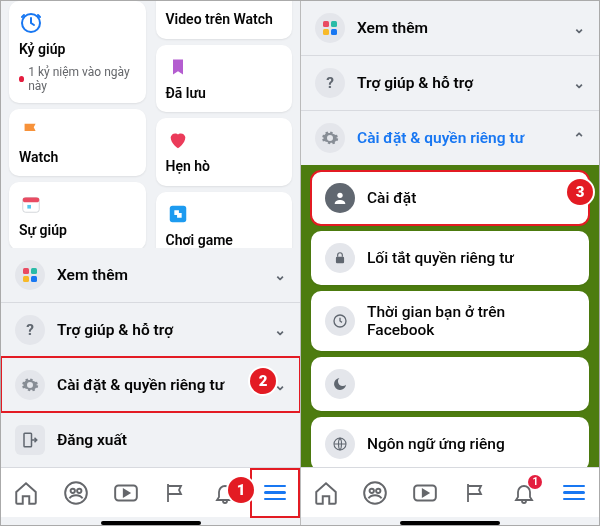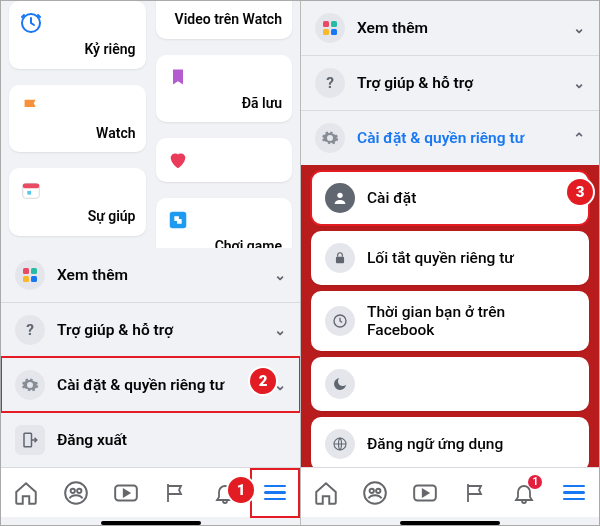--- a/index.html
+++ b/index.html
@@ -2,29 +2,29 @@
 <html><head>
 <meta charset="utf-8">
 <style>
   * { box-sizing: border-box; margin: 0; padding: 0; font-family: -apple-system, BlinkMacSystemFont, "Segoe UI", Roboto, Helvetica, Arial, sans-serif; }
   body { width: 600px; height: 526px; background: #fff; display: flex; overflow: hidden; border:1px solid #aaa;}
   .screen { width: 300px; height: 526px; display: flex; flex-direction: column; position: relative; background:#f0f2f5; }
   .screen + .screen { border-left: 1px solid #bbb; }
 
   
   .grid { display: flex; flex: 1; padding: 4px 8px 0 8px; gap:10px; overflow:hidden;}
-  .col { flex:1; display:flex; flex-direction:column; gap:16px;text-align:right; }
+  .col { flex:1; display:flex; flex-direction:column; gap:6px; }
   .card { background:#fff; border-radius:10px; padding:10px 10px 10px 10px; box-shadow:0 1px 2px rgba(0,0,0,.08); display:flex; flex-direction:column; gap:6px; }
   .card .ico { width:24px; height:24px; display:flex; align-items:center; justify-content:center;}
   .card .lbl { font-size:14px; font-weight:600; color:#050505; line-height:1.25;}
   .card .sub { font-size:12px; color:#65676b; display:flex; align-items:center; gap:4px;}
   .dot-red { width:6px;height:6px;background:#e41e3f;border-radius:50%; display:inline-block;}
 
   
-  .list { background:#b91c1c;}
+  .list { background:#4d7c0f;}
   .row { display:flex; align-items:center; padding:12px 14px; gap:12px; font-size:15.5px; font-weight:600; color:#050505; background:#f0f2f5;}
   .row.white { background:#fff; margin:6px 10px; border-radius:10px; box-shadow:0 1px 2px rgba(0,0,0,.08); font-weight:500;}
   .row .txt { flex:1; }
   .row .chev { color:#606770; font-size:14px;}
   .circ { width:30px;height:30px;border-radius:50%; background:#e4e6eb; display:flex; align-items:center; justify-content:center; flex-shrink:0;}
   .sq { width:30px;height:30px;border-radius:6px; display:flex;align-items:center;justify-content:center;flex-shrink:0;}
 
   
   .nav { height:50px; background:#fff; border-top:1px solid #d8dadf; display:flex; align-items:center; justify-content:space-around; position:relative;}
   .nav-it { width:44px;height:44px;display:flex;align-items:center;justify-content:center; position:relative;}
@@ -50,21 +50,25 @@
   <div class="grid">
     <div class="col">
       <div class="card" style="margin-top:-4px;">
         <span class="ico">
           <svg width="24" height="24" viewBox="0 0 24 24" fill="none">
               <circle cx="12" cy="12" r="9" stroke="#1877f2" stroke-width="2"></circle>
               <path d="M12 7v5l3 2" stroke="#1877f2" stroke-width="2" stroke-linecap="round"></path>
               <path d="M5 4l-2 2M19 4l2 2" stroke="#1877f2" stroke-width="2" stroke-linecap="round"></path>
             </svg>
         </span>
-        <div class="lbl">Kỷ riêng</div>
+        <div class="lbl">Kỷ giúp</div>
+        <div class="sub">
+            <span class="dot-red"></span>
+            <span>1 kỷ niệm vào ngày này</span>
+          </div>
       </div>
       <div class="card">
         <span class="ico">
           <svg width="22" height="22" viewBox="0 0 24 24">
               <path d="M5 3v18M5 4h12l-2 4 2 4H5" fill="#f7923a"></path>
             </svg>
         </span>
         <div class="lbl">Watch</div>
       </div>
       <div class="card">
@@ -96,20 +100,21 @@
             </svg>
         </span>
         <div class="lbl">Đã lưu</div>
       </div>
       <div class="card">
         <span class="ico">
           <svg width="22" height="22" viewBox="0 0 24 24">
               <path d="M12 21s-8-5-8-12a5 5 0 0 1 8-3 5 5 0 0 1 8 3c0 7-8 12-8 12z" fill="#eb3b5a"></path>
             </svg>
         </span>
+        <div class="lbl">Hẹn hò</div>
       </div>
       <div class="card">
         <span class="ico">
           <svg width="22" height="22" viewBox="0 0 24 24">
               <rect x="3" y="3" width="18" height="18" rx="3" fill="#1d9bf0"></rect>
               <path d="M8 8h5v3h3v5h-5v-3H8z" fill="#fff"></path>
             </svg>
         </span>
         <div class="lbl">Chơi game</div>
       </div>
@@ -261,21 +266,21 @@
           </svg>
       </span>
     </div>
     <div class="row white">
       <span class="circ">
         <svg width="16" height="16" viewBox="0 0 24 24" fill="none" stroke="#606770" stroke-width="1.6">
             <circle cx="12" cy="12" r="9"></circle>
             <path d="M3 12h18M12 3c3 3 3 15 0 18M12 3c-3 3-3 15 0 18"></path>
           </svg>
       </span>
-      <span class="txt">Đăng ngữ ứng dụng</span>
+      <span class="txt">Ngôn ngữ ứng riêng</span>
     </div>
 
   </div>
 
   <div class="nav">
     <div class="nav-it">
         <svg width="26" height="26" viewBox="0 0 24 24" fill="none" stroke-width="1.8">
           <path d="M3 11l9-8 9 8v10a1 1 0 0 1-1 1h-5v-7h-6v7H4a1 1 0 0 1-1-1z"></path>
         </svg>
       </div>

